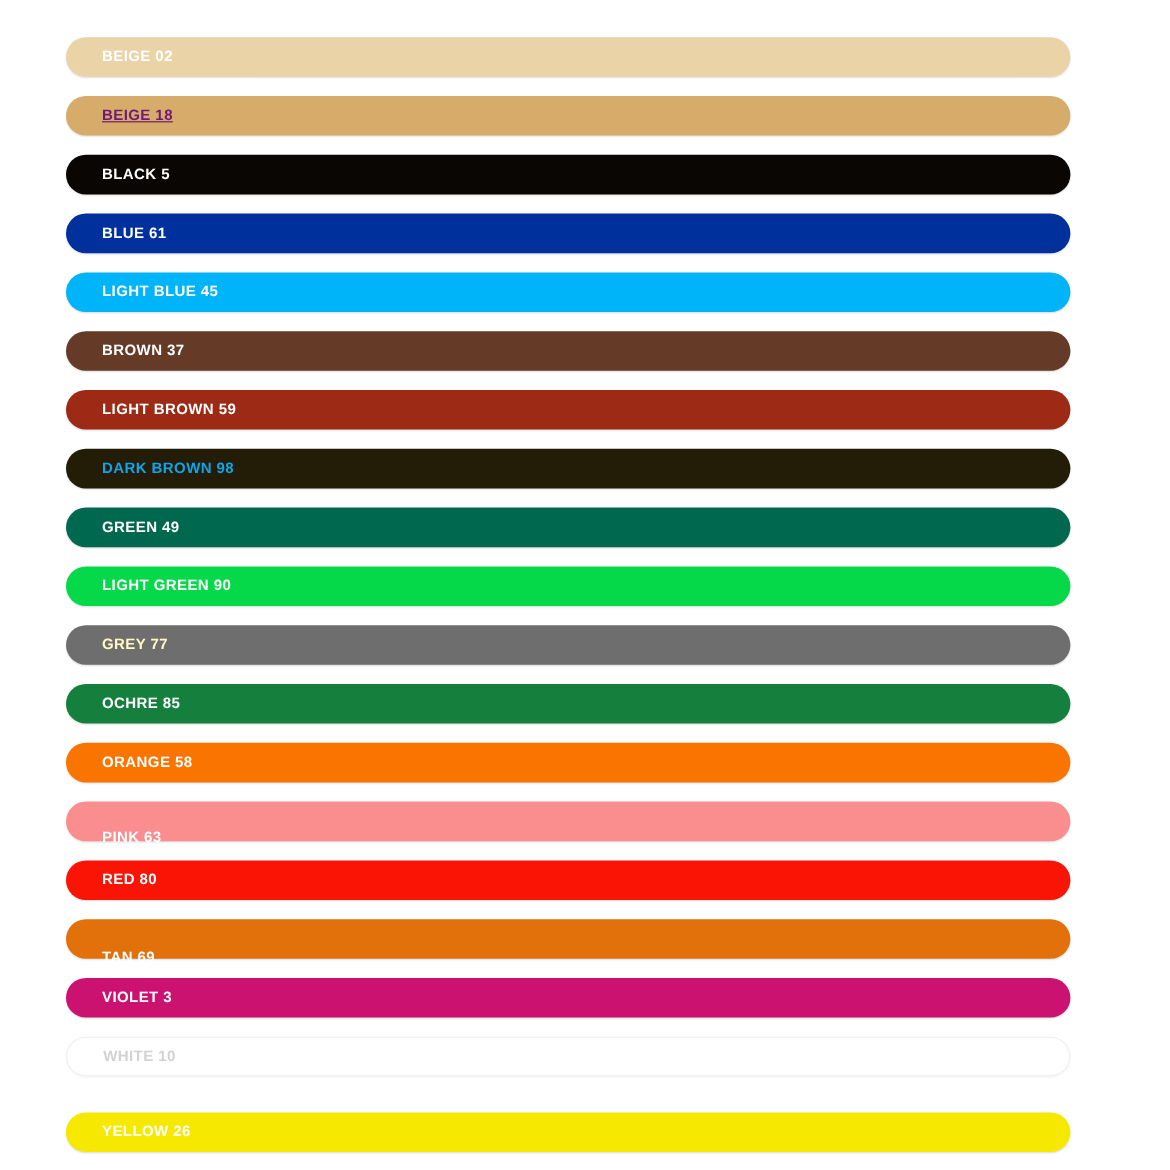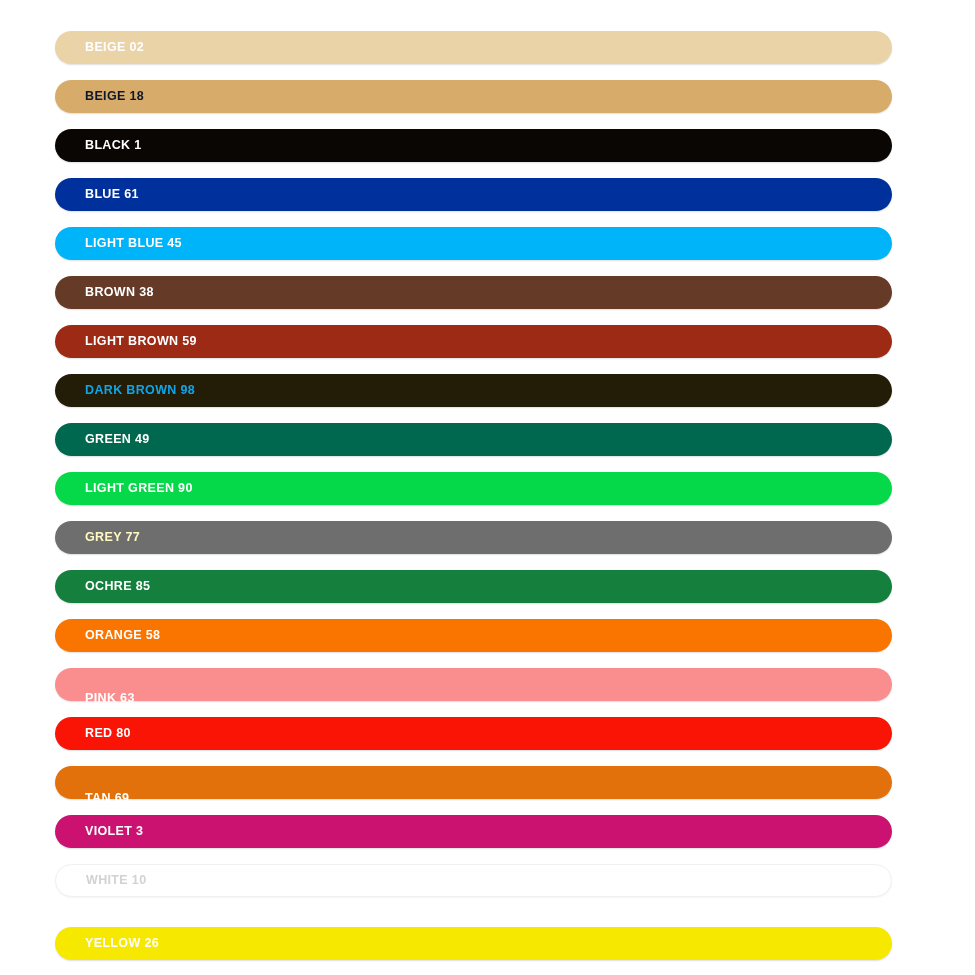--- a/index.html
+++ b/index.html
@@ -49,33 +49,33 @@
   }
 </style>
 </head>
 <body style="background: rgb(255, 255, 255);">
 
 <div id="swatch-list">
     <div class="swatch-row" style="background: rgb(235, 211, 168);">
       <span class="swatch-label" style="color: rgb(255, 255, 255);">BEIGE 02</span>
     </div>
     <div class="swatch-row" style="background: rgb(215, 172, 106);">
-      <span class="swatch-label" style="color: #0f172a;">BEIGE 18</span>
+      <span class="swatch-label" style="color: #701a75; text-decoration: underline;">BEIGE 18</span>
     </div>
     <div class="swatch-row" style="background: rgb(10, 6, 4);">
-      <span class="swatch-label" style="color: rgb(255, 255, 255);">BLACK 1</span>
+      <span class="swatch-label" style="color: rgb(255, 255, 255);">BLACK 5</span>
     </div>
     <div class="swatch-row" style="background: rgb(0, 48, 155);">
       <span class="swatch-label" style="color: rgb(255, 255, 255);">BLUE 61</span>
     </div>
     <div class="swatch-row" style="background: rgb(0, 180, 250);">
       <span class="swatch-label" style="color: rgb(255, 255, 255);">LIGHT BLUE 45</span>
     </div>
     <div class="swatch-row" style="background: rgb(101, 58, 39);">
-      <span class="swatch-label" style="color: rgb(255, 255, 255);">BROWN 38</span>
+      <span class="swatch-label" style="color: rgb(255, 255, 255);">BROWN 37</span>
     </div>
     <div class="swatch-row" style="background: rgb(156, 42, 20);">
       <span class="swatch-label" style="color: rgb(255, 255, 255);">LIGHT BROWN 59</span>
     </div>
     <div class="swatch-row" style="background: rgb(35, 28, 7);">
       <span class="swatch-label" style="color: #0ea5e9;">DARK BROWN 98</span>
     </div>
     <div class="swatch-row" style="background: rgb(0, 104, 79);">
       <span class="swatch-label" style="color: rgb(255, 255, 255);">GREEN 49</span>
     </div>

